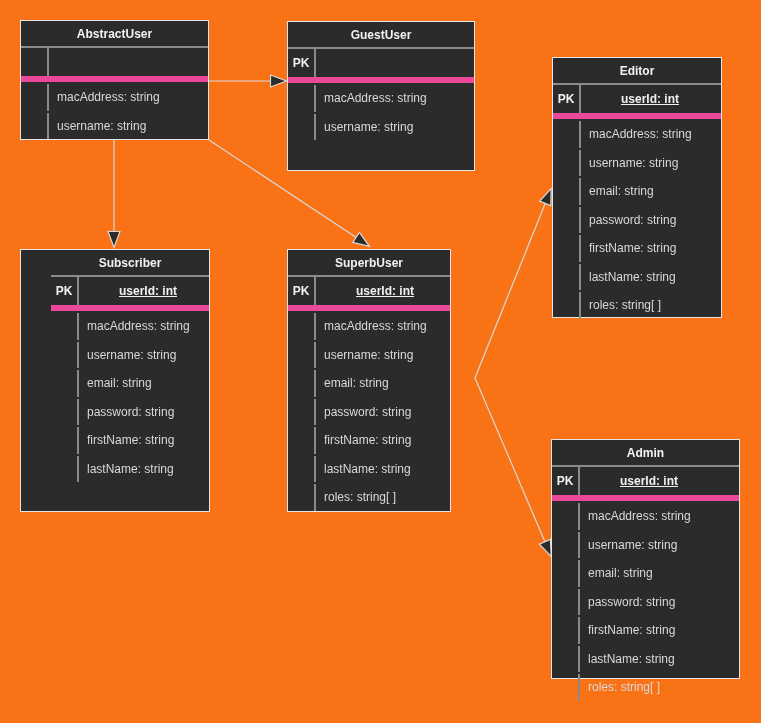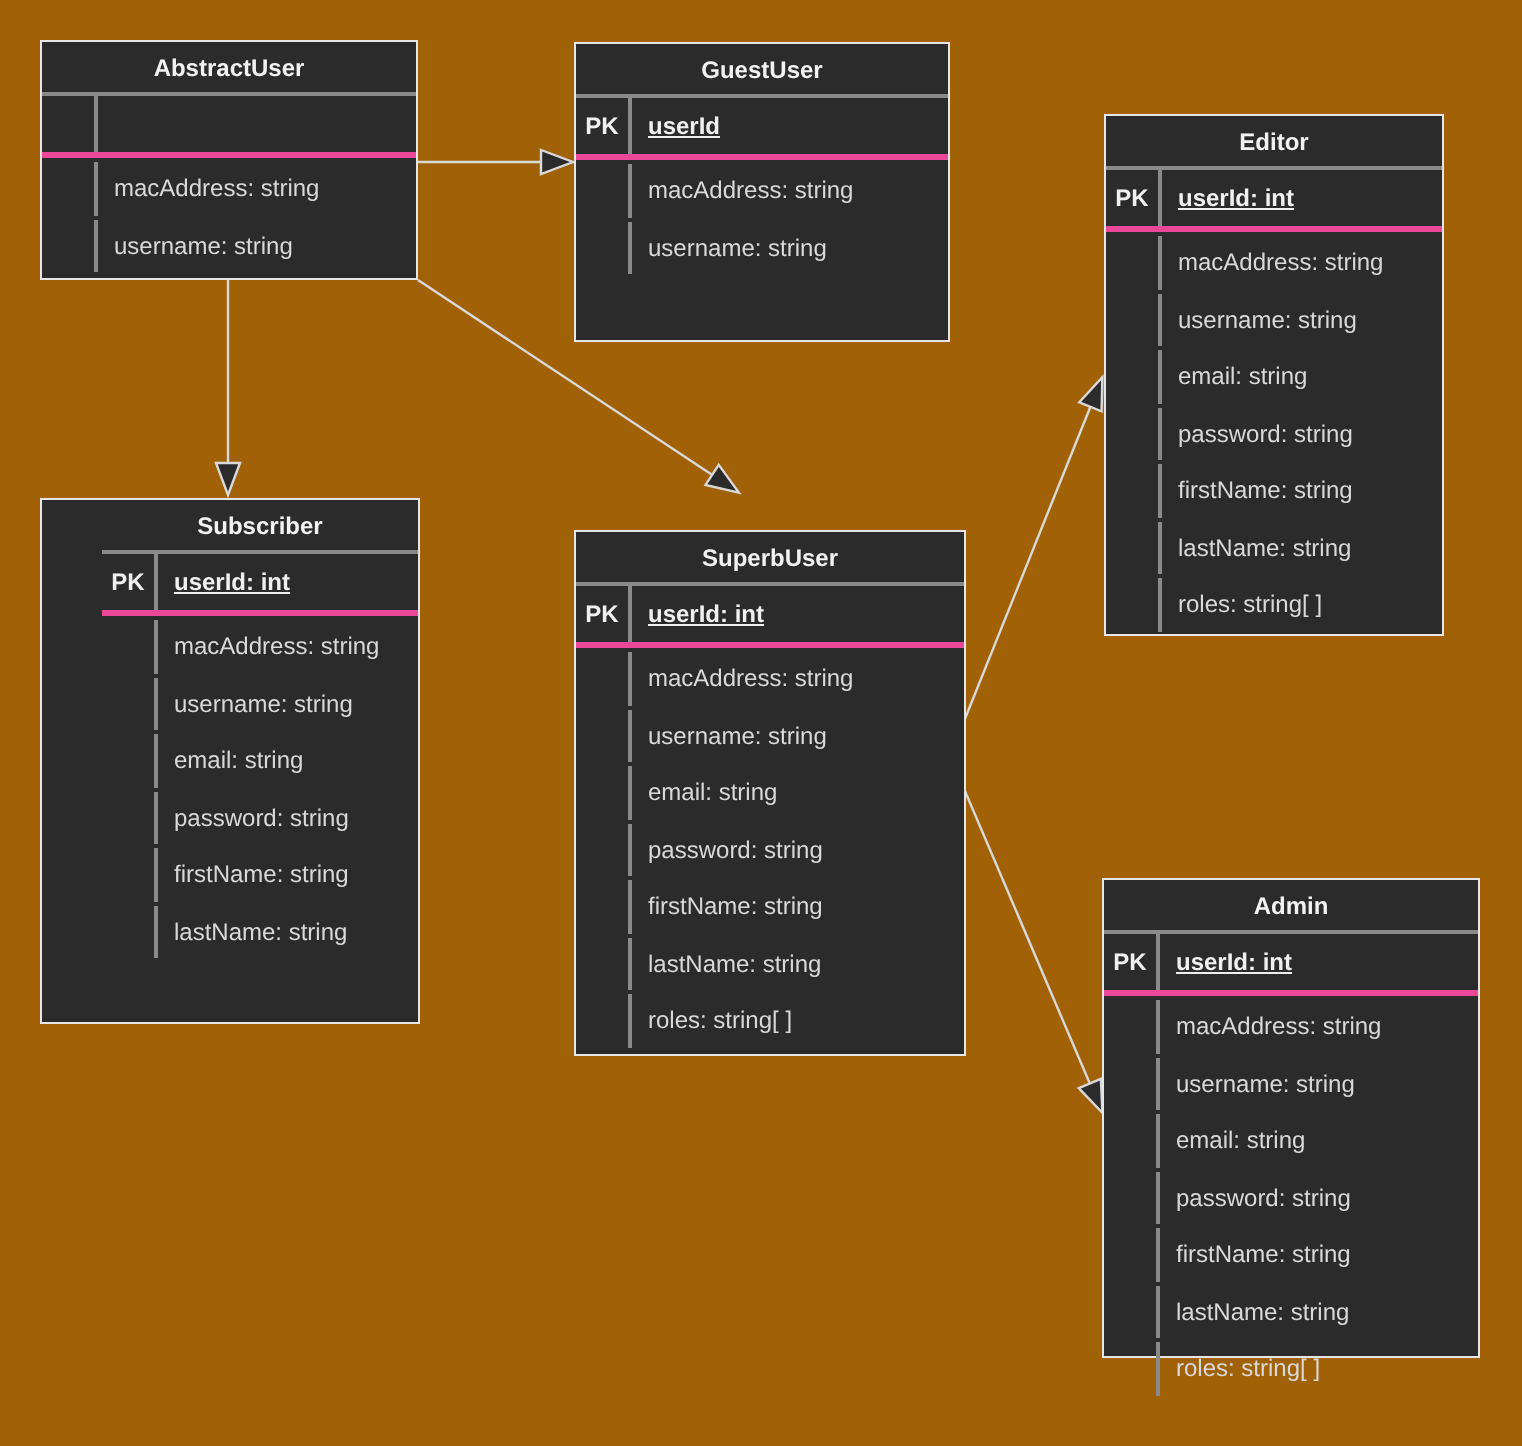--- a/index.html
+++ b/index.html
@@ -5,21 +5,21 @@
   html, body { margin: 0; padding: 0; }
   body {
     width: 761px; height: 723px;
     background: #2b2b2b;
     font-family: "Liberation Sans", sans-serif;
     overflow: hidden;
   }
   .canvas {
     position: relative;
     width: 761px; height: 723px;
-    background: #a16207;
+    background: #f97316;
   }
   .connections {
     position: absolute;
     left: 0; top: 0;
     width: 761px; height: 723px;
     pointer-events: none;
   }
   .connections line { pointer-events: stroke; }
   .entity {
     position: absolute;
@@ -35,21 +35,22 @@
     align-items: center;
     justify-content: center;
     font-size: 12px;
     font-weight: bold;
     color: #f2f2f2;
     border-bottom: 2px solid #8a8a8a;
   }
   .pk-row {
     flex: 0 0 28px;
     display: flex;
-    border-bottom: 3px solid #ec4899;
+    border-bottom: 6px solid #ec4899;
+    gap: 32px;
   }
   .pk-label {
     flex: 0 0 28px;
     width: 28px;
     display: flex;
     align-items: center;
     justify-content: center;
     font-size: 12px;
     font-weight: bold;
     color: #f0f0f0;
@@ -128,21 +129,20 @@
           <div class="attr-row">
             <div class="attr-gutter"></div>
             <div class="attr-text">username: string</div>
           </div>
         </div>
       </div>
       <div class="entity" style="left: 287px; top: 21px; width: 188px; height: 150px;">
         <div class="entity-header">GuestUser</div>
         <div class="pk-row">
           <div class="pk-label">PK</div>
-          <div class="pk-value">userId</div>
         </div>
         <div class="attrs">
           <div class="attr-row">
             <div class="attr-gutter"></div>
             <div class="attr-text">macAddress: string</div>
           </div>
           <div class="attr-row">
             <div class="attr-gutter"></div>
             <div class="attr-text">username: string</div>
           </div>
@@ -211,21 +211,21 @@
           <div class="attr-row">
             <div class="attr-gutter"></div>
             <div class="attr-text">firstName: string</div>
           </div>
           <div class="attr-row">
             <div class="attr-gutter"></div>
             <div class="attr-text">lastName: string</div>
           </div>
         </div>
       </div>
-      <div class="entity" style="left: 287px; top: 249px; width: 196px; height: 263px; margin-top: 16px;">
+      <div class="entity" style="left: 287px; top: 249px; width: 164px; height: 263px;">
         <div class="entity-header">SuperbUser</div>
         <div class="pk-row">
           <div class="pk-label">PK</div>
           <div class="pk-value">userId: int</div>
         </div>
         <div class="attrs">
           <div class="attr-row">
             <div class="attr-gutter"></div>
             <div class="attr-text">macAddress: string</div>
           </div>

